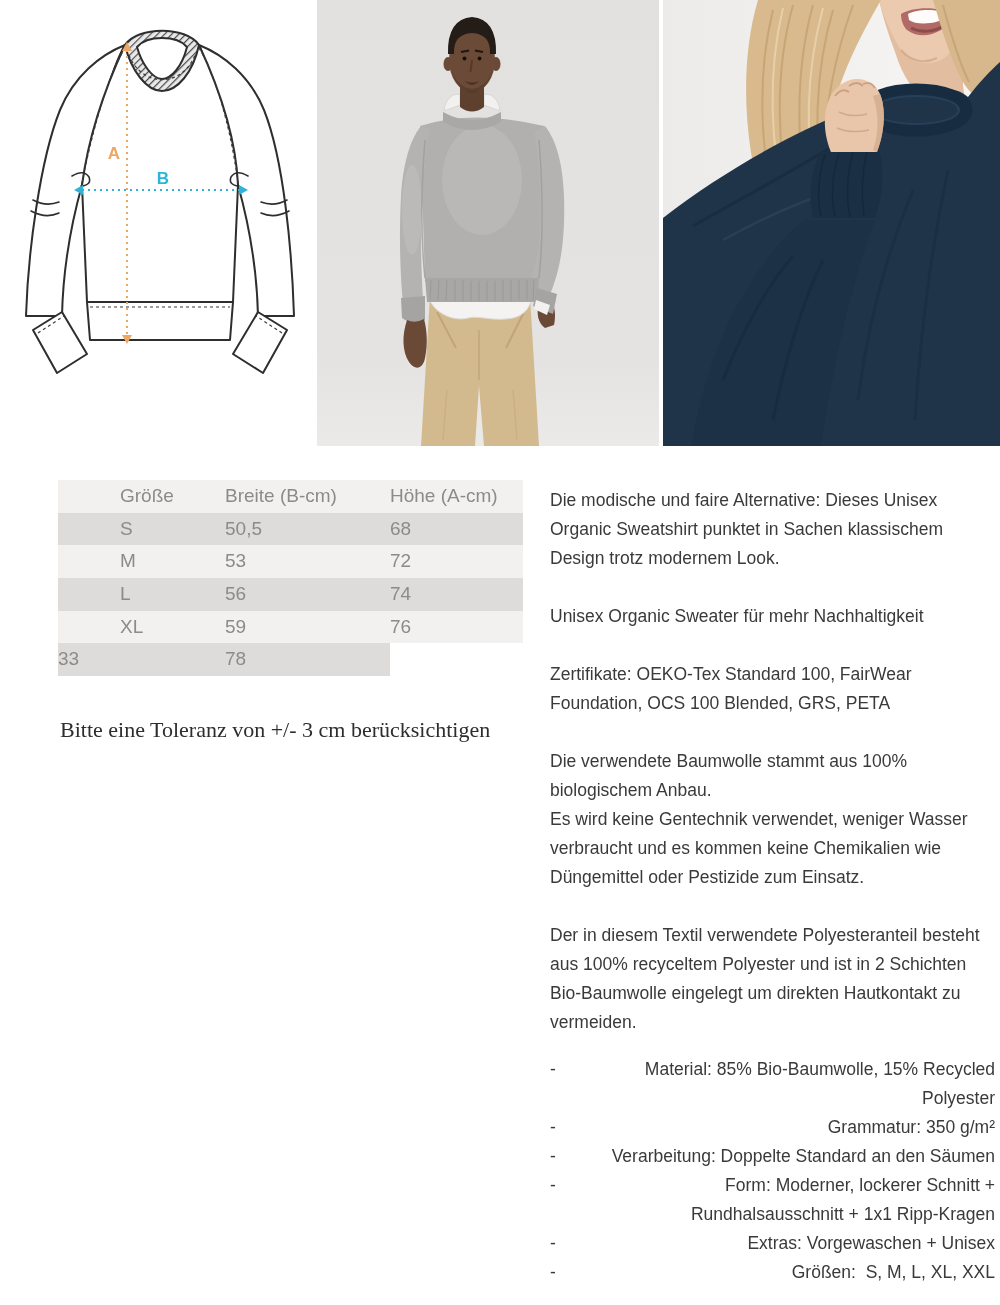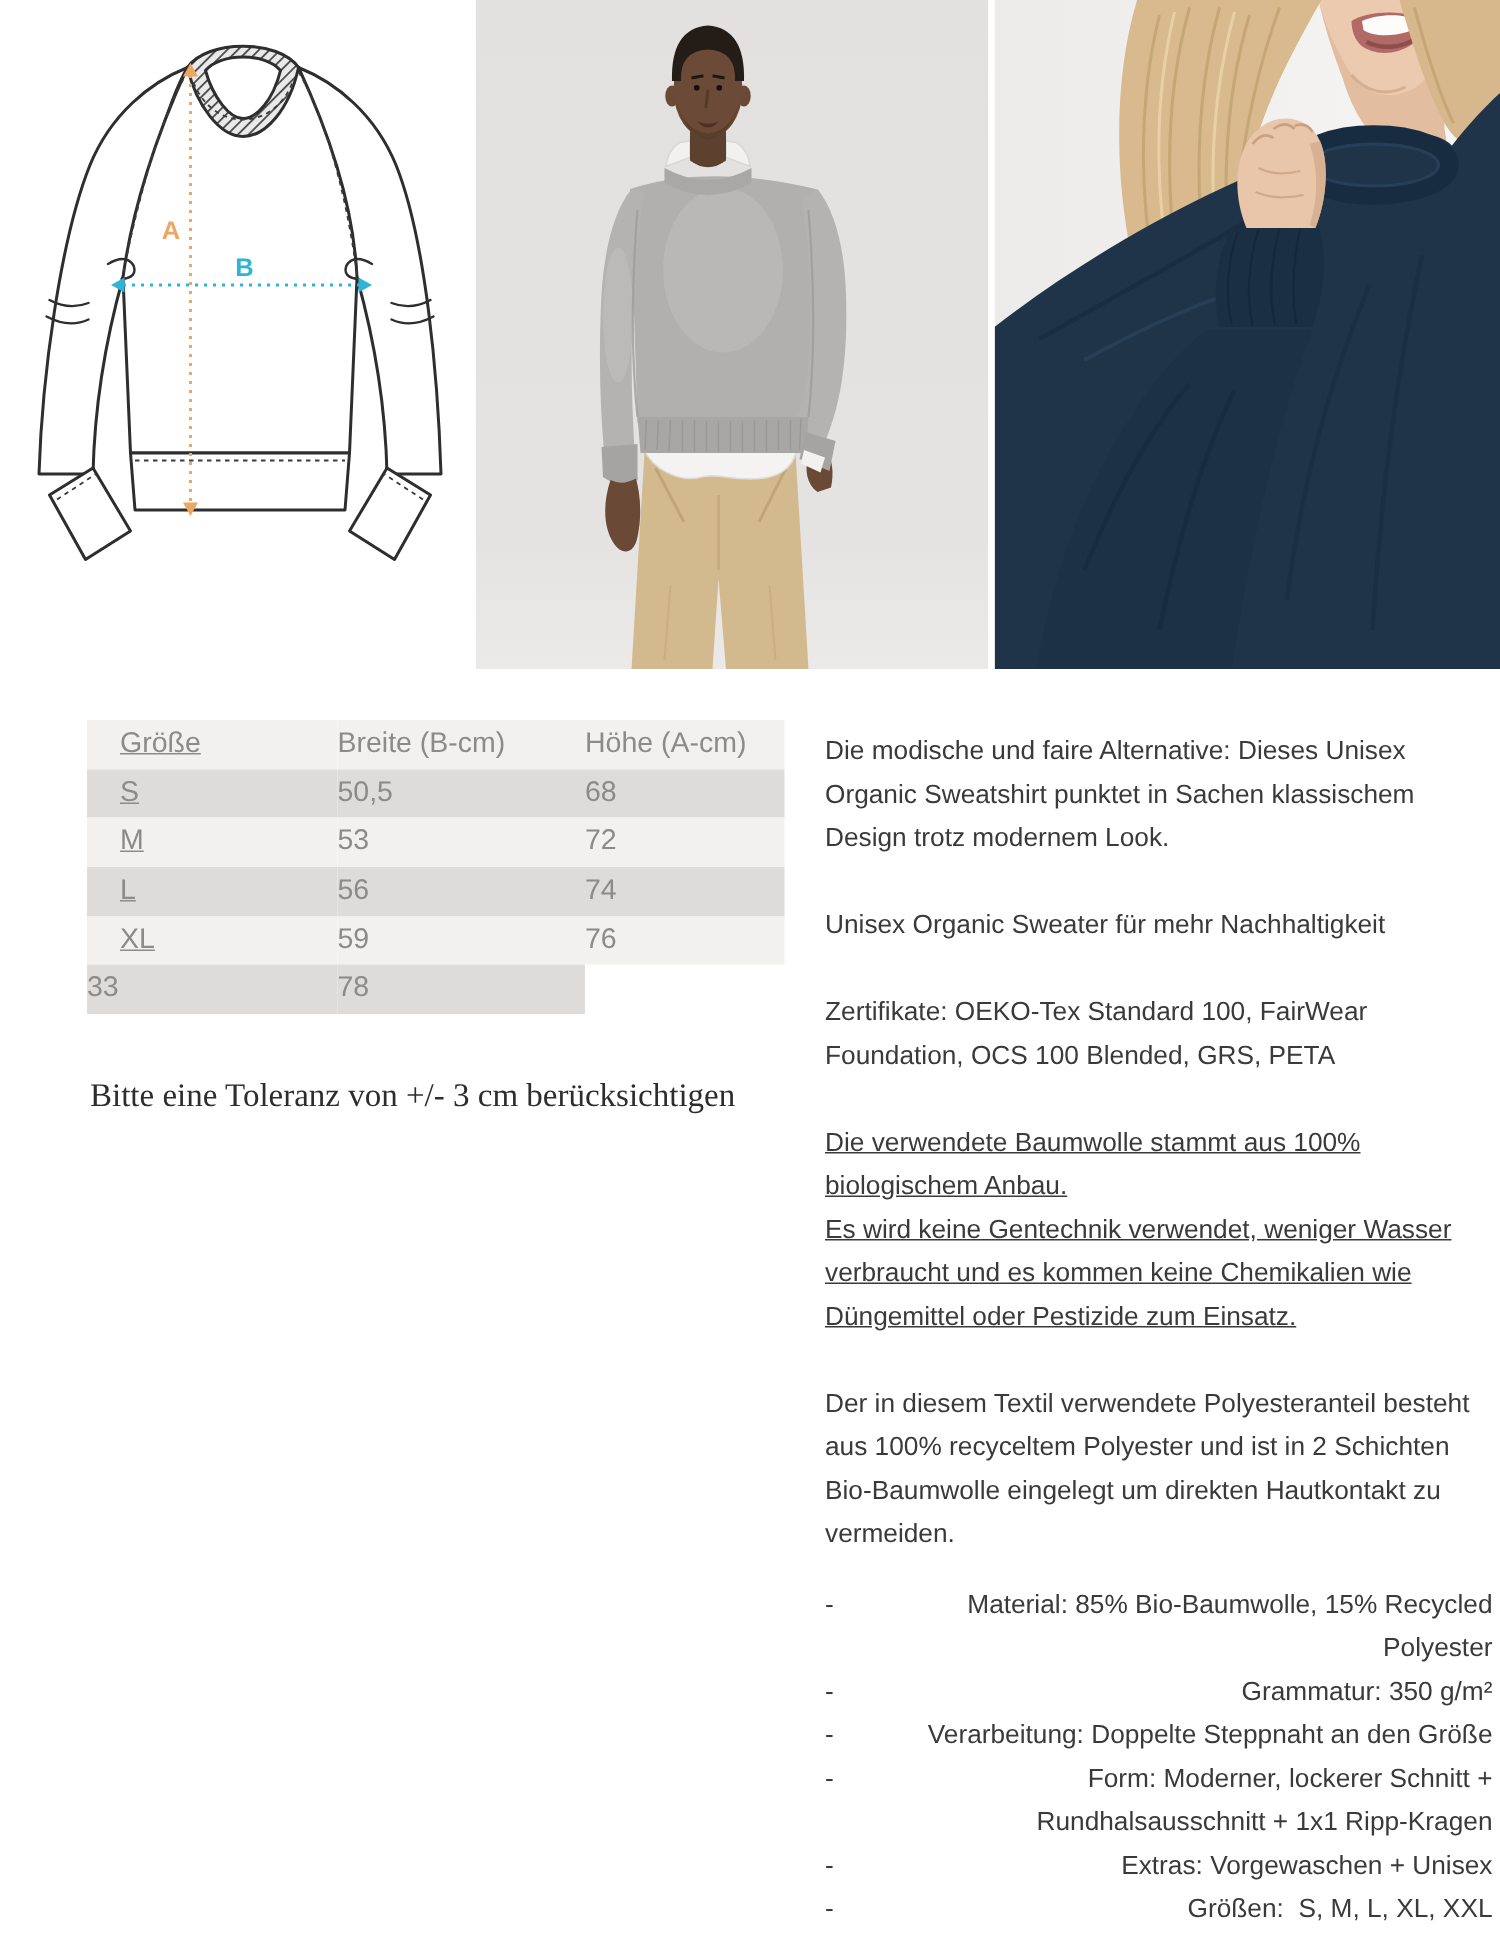--- a/index.html
+++ b/index.html
@@ -11,30 +11,30 @@
   .diagram-panel{left:0;top:0;width:317px;height:450px;background:#fff;}
   .photo{top:0;height:446px;overflow:hidden;}
   .photo-male{left:317px;width:342px;}
   .photo-female{left:663px;width:337px;}
 
   
   .size-table{left:58px;top:480px;width:465px;display:grid;
               grid-template-columns:167px 165px 1fr;grid-auto-rows:32.7px;
               font-size:19px;color:#8d8b89;}
   .size-table .cell{line-height:32.7px;white-space:nowrap;overflow:hidden;}
-  .size-table .c1{padding-left:22px;text-decoration:underline;}
+  .size-table .c1{padding-left:62px;}
   .row-light{background:#f2f1ef;}
   .row-dark{background:#dedcda;}
 
   .tolerance-note{left:60px;top:717px;font-size:22px;color:#2d2d2d;font-family:Liberation Serif, serif;}
 
   
   .description{left:550px;top:486px;width:445px;font-size:17.5px;line-height:29px;color:#3a3a3a;}
   .description p{margin:0 0 29px 0;}
-  .para-group{margin:0 0 29px 0;text-decoration:underline;}
+  .para-group{margin:0 0 29px 0;}
   .para-group p{margin:0;}
   .description p.last-para{margin-bottom:18px;}
   .spec-list{list-style:none;margin:0;padding:0;}
   .spec-list li{display:flex;}
   .spec-list .dash{width:19px;flex:none;}
   .spec-list .txt{flex:1;white-space:pre-wrap;text-align:right;}
 </style>
 </head>
 <body>
 
@@ -265,21 +265,21 @@
       <li>
         <span class="dash">-</span>
         <span class="txt">Material: 85% Bio-Baumwolle, 15% Recycled Polyester</span>
       </li>
       <li>
         <span class="dash">-</span>
         <span class="txt">Grammatur: 350 g/m²</span>
       </li>
       <li>
         <span class="dash">-</span>
-        <span class="txt">Verarbeitung: Doppelte Steppnaht an den Größe</span>
+        <span class="txt">Verarbeitung: Doppelte Standard an den Säumen</span>
       </li>
       <li>
         <span class="dash">-</span>
         <span class="txt">Form: Moderner, lockerer Schnitt + Rundhalsausschnitt + 1x1 Ripp-Kragen</span>
       </li>
       <li>
         <span class="dash">-</span>
         <span class="txt">Extras: Vorgewaschen + Unisex</span>
       </li>
       <li>

